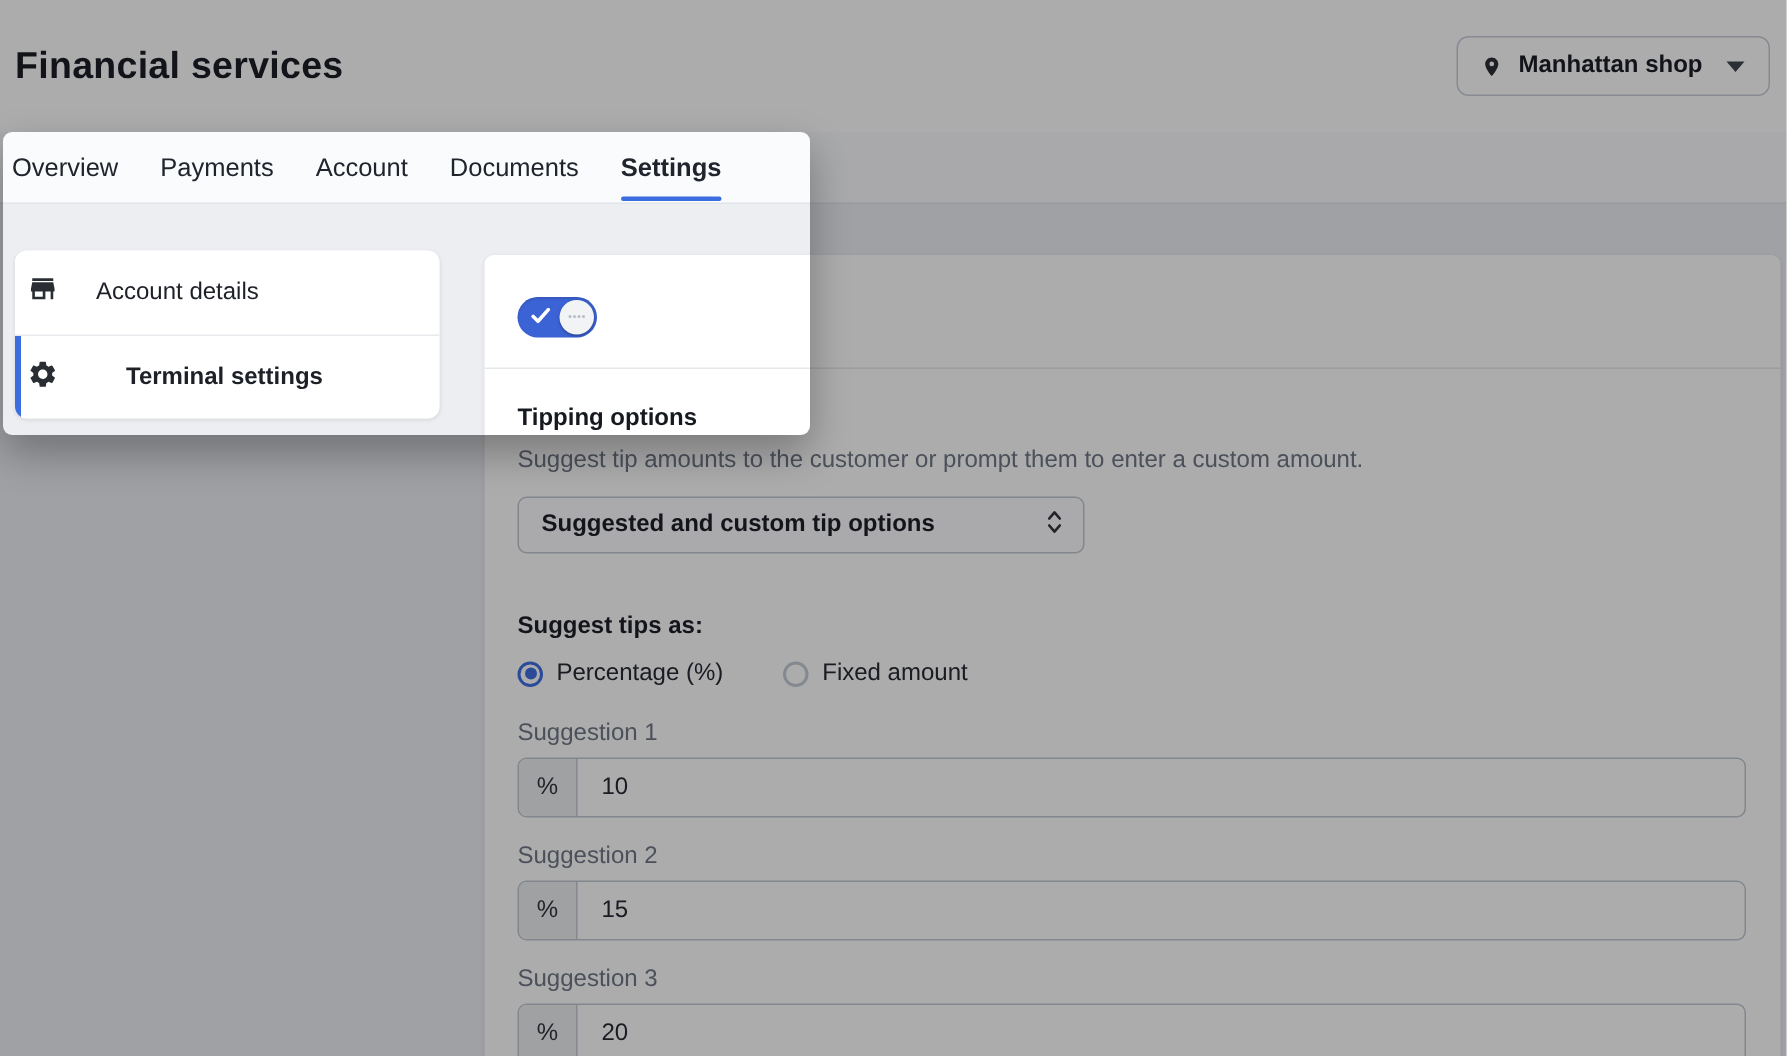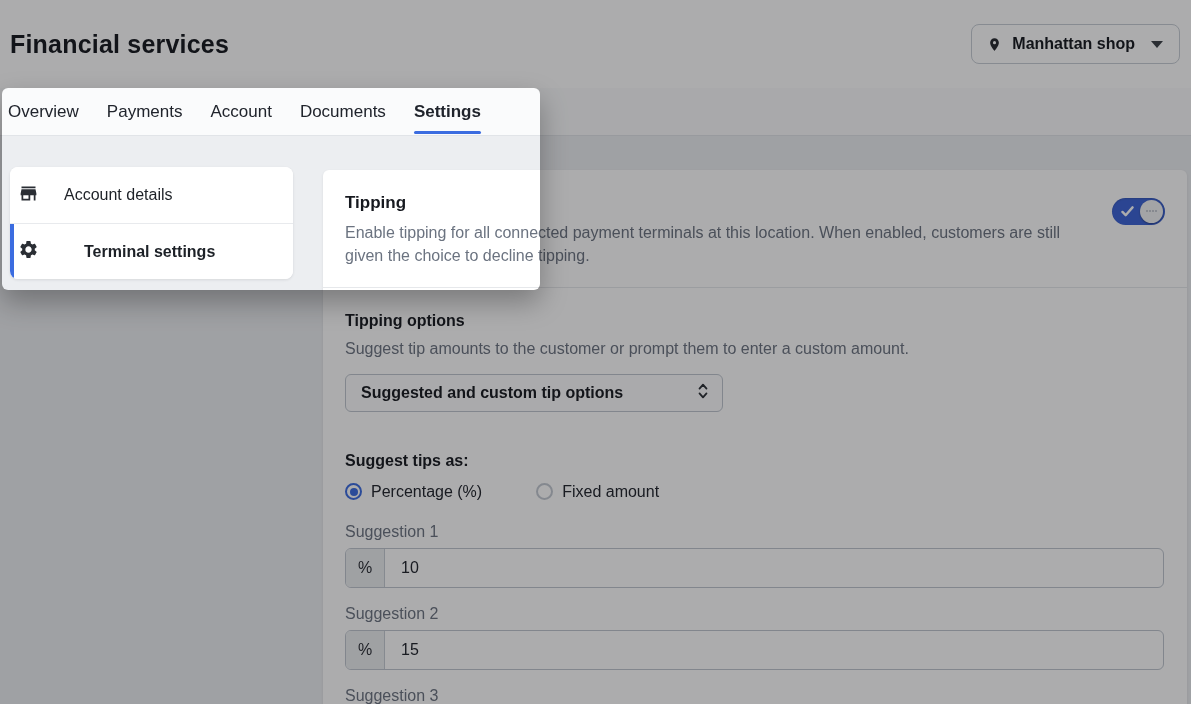--- a/index.html
+++ b/index.html
@@ -101,21 +101,21 @@
 
   .select-box {
     margin-top: 13px; width: 378px; height: 38px;
     border: 1px solid #bfc6cf; border-radius: 6px; background: #fcfcfd;
     display: flex; align-items: center; justify-content: space-between;
     padding: 0 12px 0 15px; cursor: pointer;
     font-size: 16px; font-weight: bold; color: #16191f;
   }
 
   .suggest-block { margin-top: 40px; }
-  .radio-row { display: flex; align-items: center; gap: 54px; margin-top: 13px; }
+  .radio-row { display: flex; align-items: center; gap: 40px; margin-top: 13px; }
   .radio-opt { display: flex; align-items: center; gap: 9px; font-size: 16px; color:#20242c; cursor:pointer; }
   .radio {
     width: 17px; height: 17px; border-radius: 50%; flex: none;
     border: 2px solid #3b6ce0; background:#fff; position: relative;
   }
   .radio.checked::after {
     content:""; position:absolute; left:2.5px; top:2.5px; width:8px; height:8px;
     border-radius:50%; background:#3b6ce0;
   }
   .radio.unchecked { border: 2px solid #c3c9d1; }
@@ -195,24 +195,20 @@
           <path d="M19.14 12.94c.04-.3.06-.61.06-.94 0-.32-.02-.64-.07-.94l2.03-1.58a.49.49 0 0 0 .12-.61l-1.92-3.32a.49.49 0 0 0-.59-.22l-2.39.96c-.5-.38-1.03-.7-1.62-.94l-.36-2.54a.48.48 0 0 0-.48-.41h-3.84c-.24 0-.43.17-.47.41l-.36 2.54c-.59.24-1.13.57-1.62.94l-2.39-.96a.49.49 0 0 0-.59.22L2.74 8.87c-.12.21-.08.47.12.61l2.03 1.58c-.05.3-.09.63-.09.94s.02.64.07.94l-2.03 1.58a.49.49 0 0 0-.12.61l1.92 3.32c.12.22.37.29.59.22l2.39-.96c.5.38 1.03.7 1.62.94l.36 2.54c.05.24.24.41.48.41h3.84c.24 0 .44-.17.47-.41l.36-2.54c.59-.24 1.13-.56 1.62-.94l2.39.96c.22.08.47 0 .59-.22l1.92-3.32a.49.49 0 0 0-.12-.61l-2.01-1.58zM12 15.6A3.6 3.6 0 0 1 8.4 12c0-1.98 1.62-3.6 3.6-3.6s3.6 1.62 3.6 3.6-1.62 3.6-3.6 3.6z"></path>
         </svg>
       </span>
       <span>Terminal settings</span>
     </div>
   </div>
 
   <div class="main-card">
 
     <div class="card-head">
-      <div>
-        <div class="section-title">Tipping</div>
-        <div class="muted">Enable tipping for all connected payment terminals at this location. When enabled, customers are still given the choice to decline tipping.</div>
-      </div>
       <div class="toggle">
         <span class="check">
           <svg width="13" height="11" viewBox="0 0 14 12" fill="none" stroke="#ffffff" stroke-width="2.6" stroke-linecap="round" stroke-linejoin="round">
             <path d="M1.5 6.5 L5 10 L12.5 1.5"></path>
           </svg>
         </span>
         <span class="knob">
           <span class="knob-dots">
               <i></i>
               <i></i>

